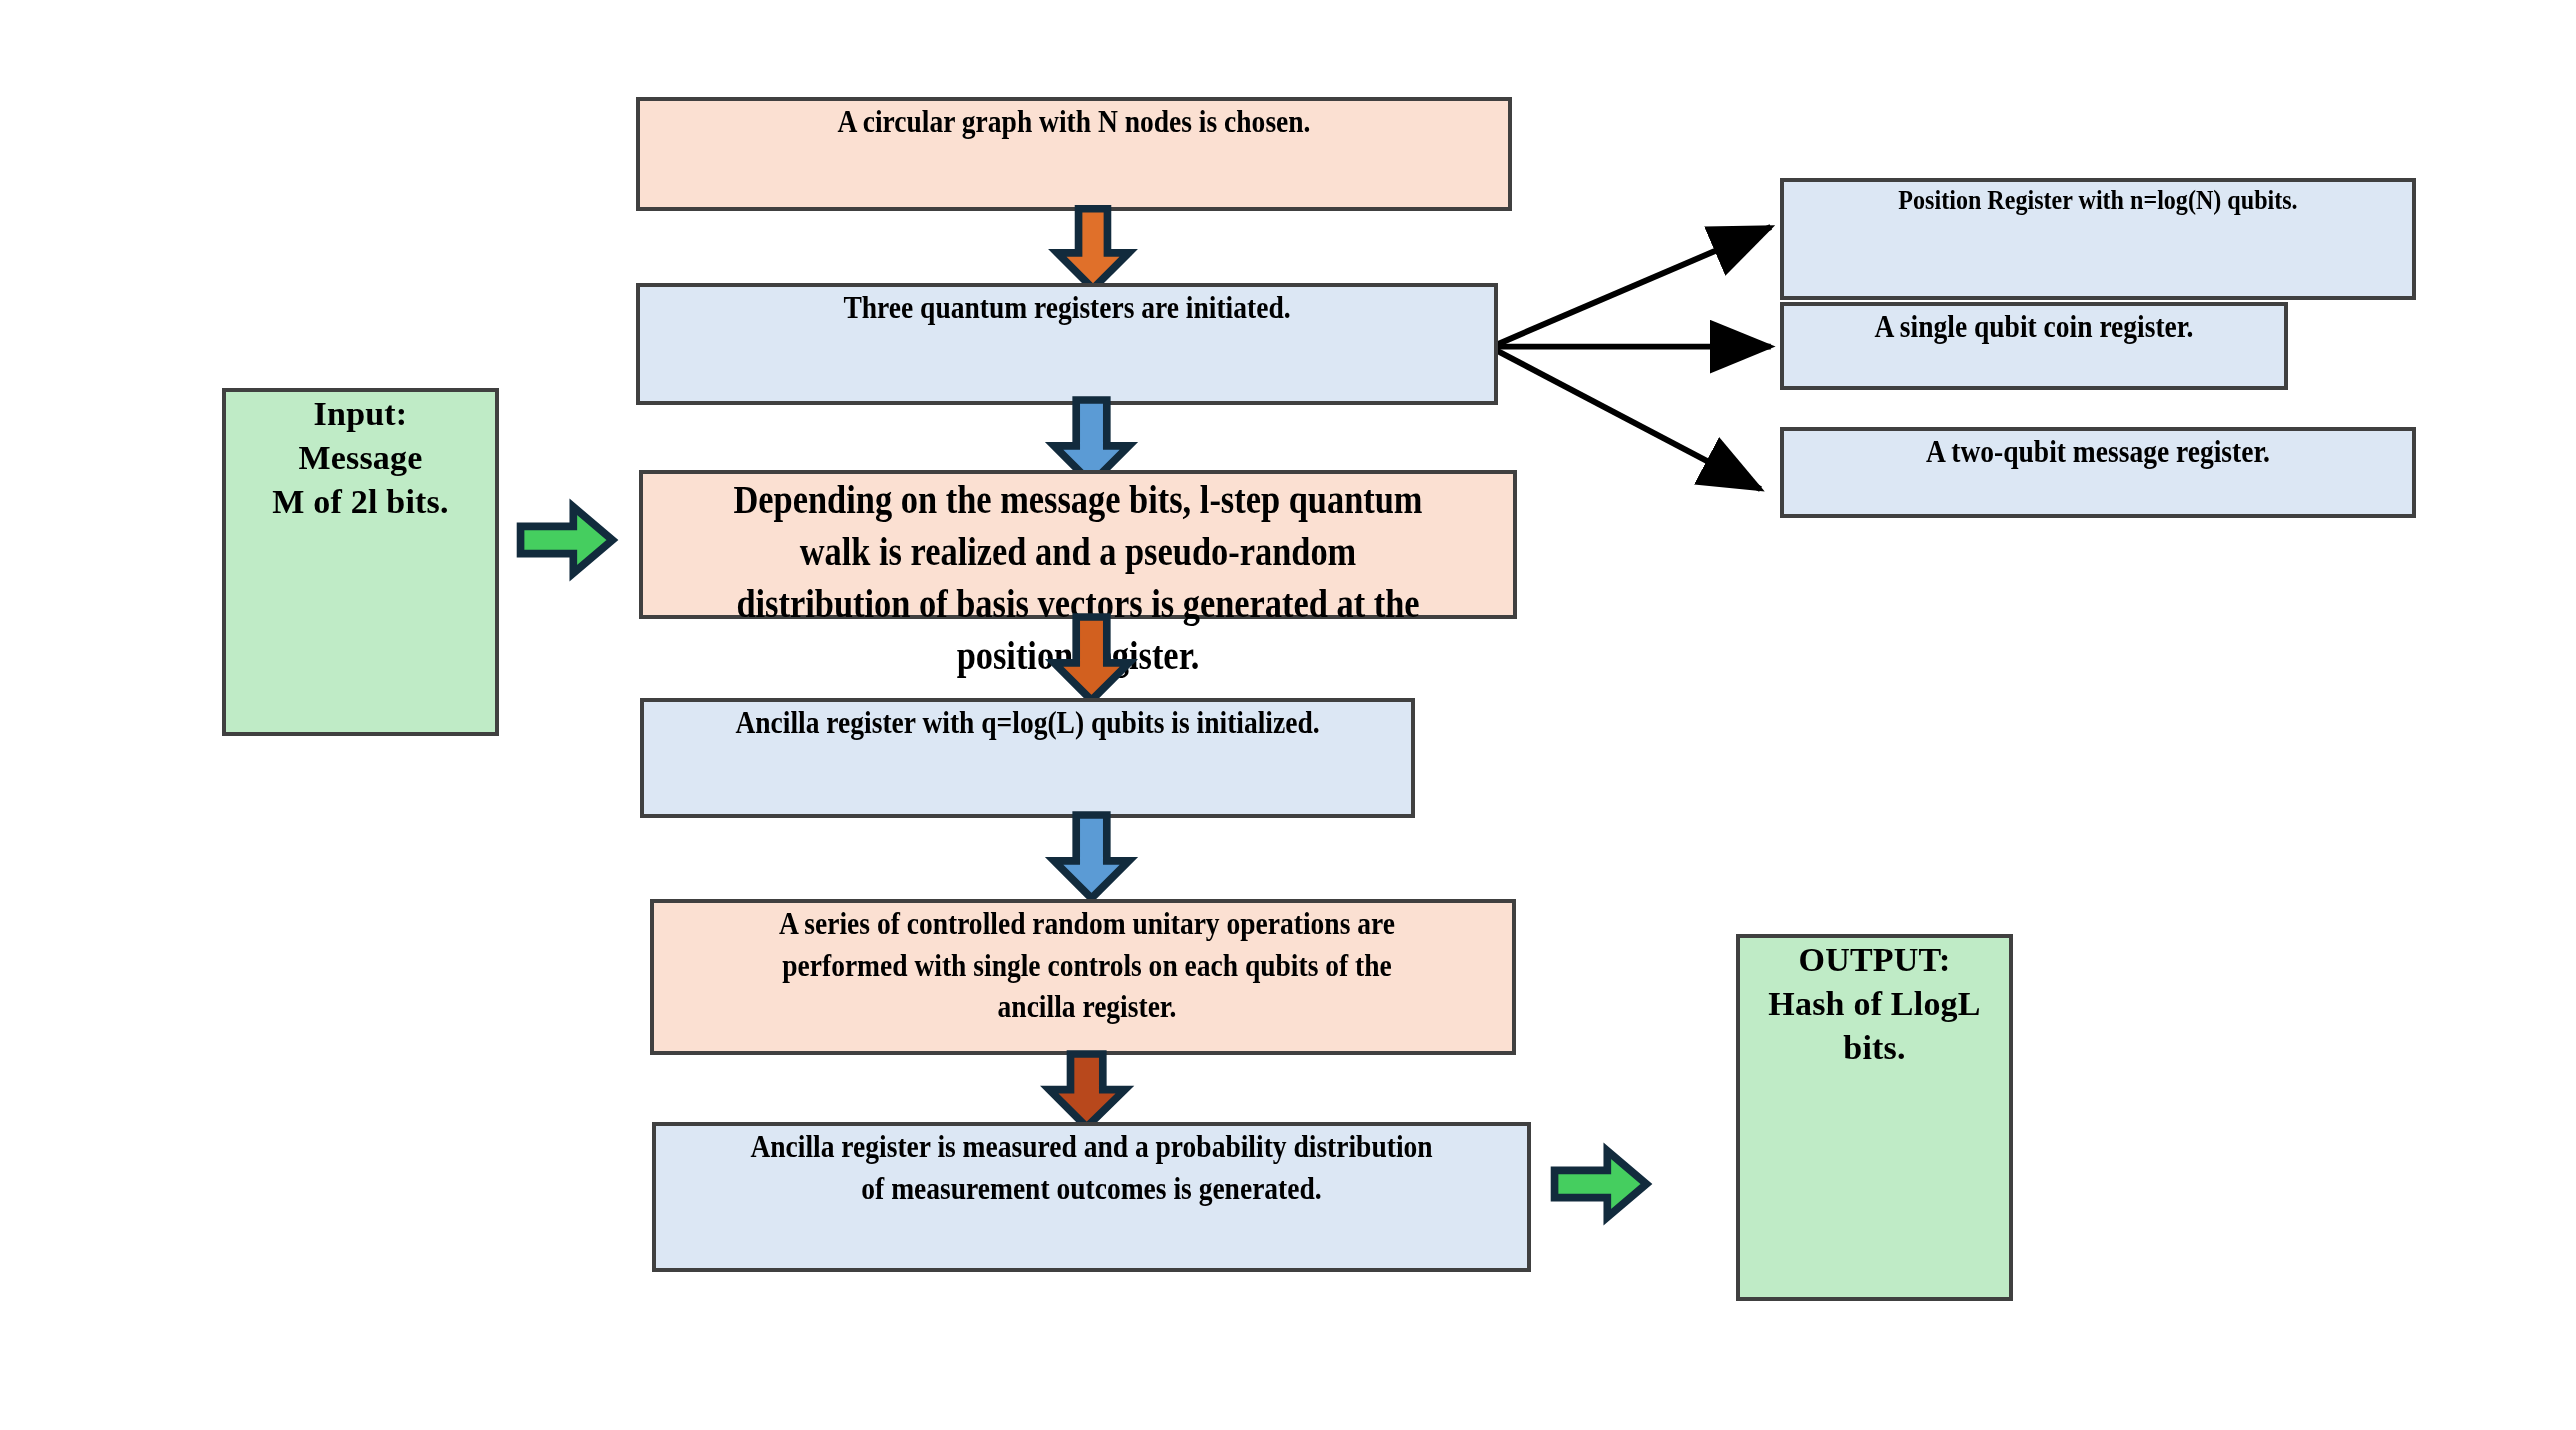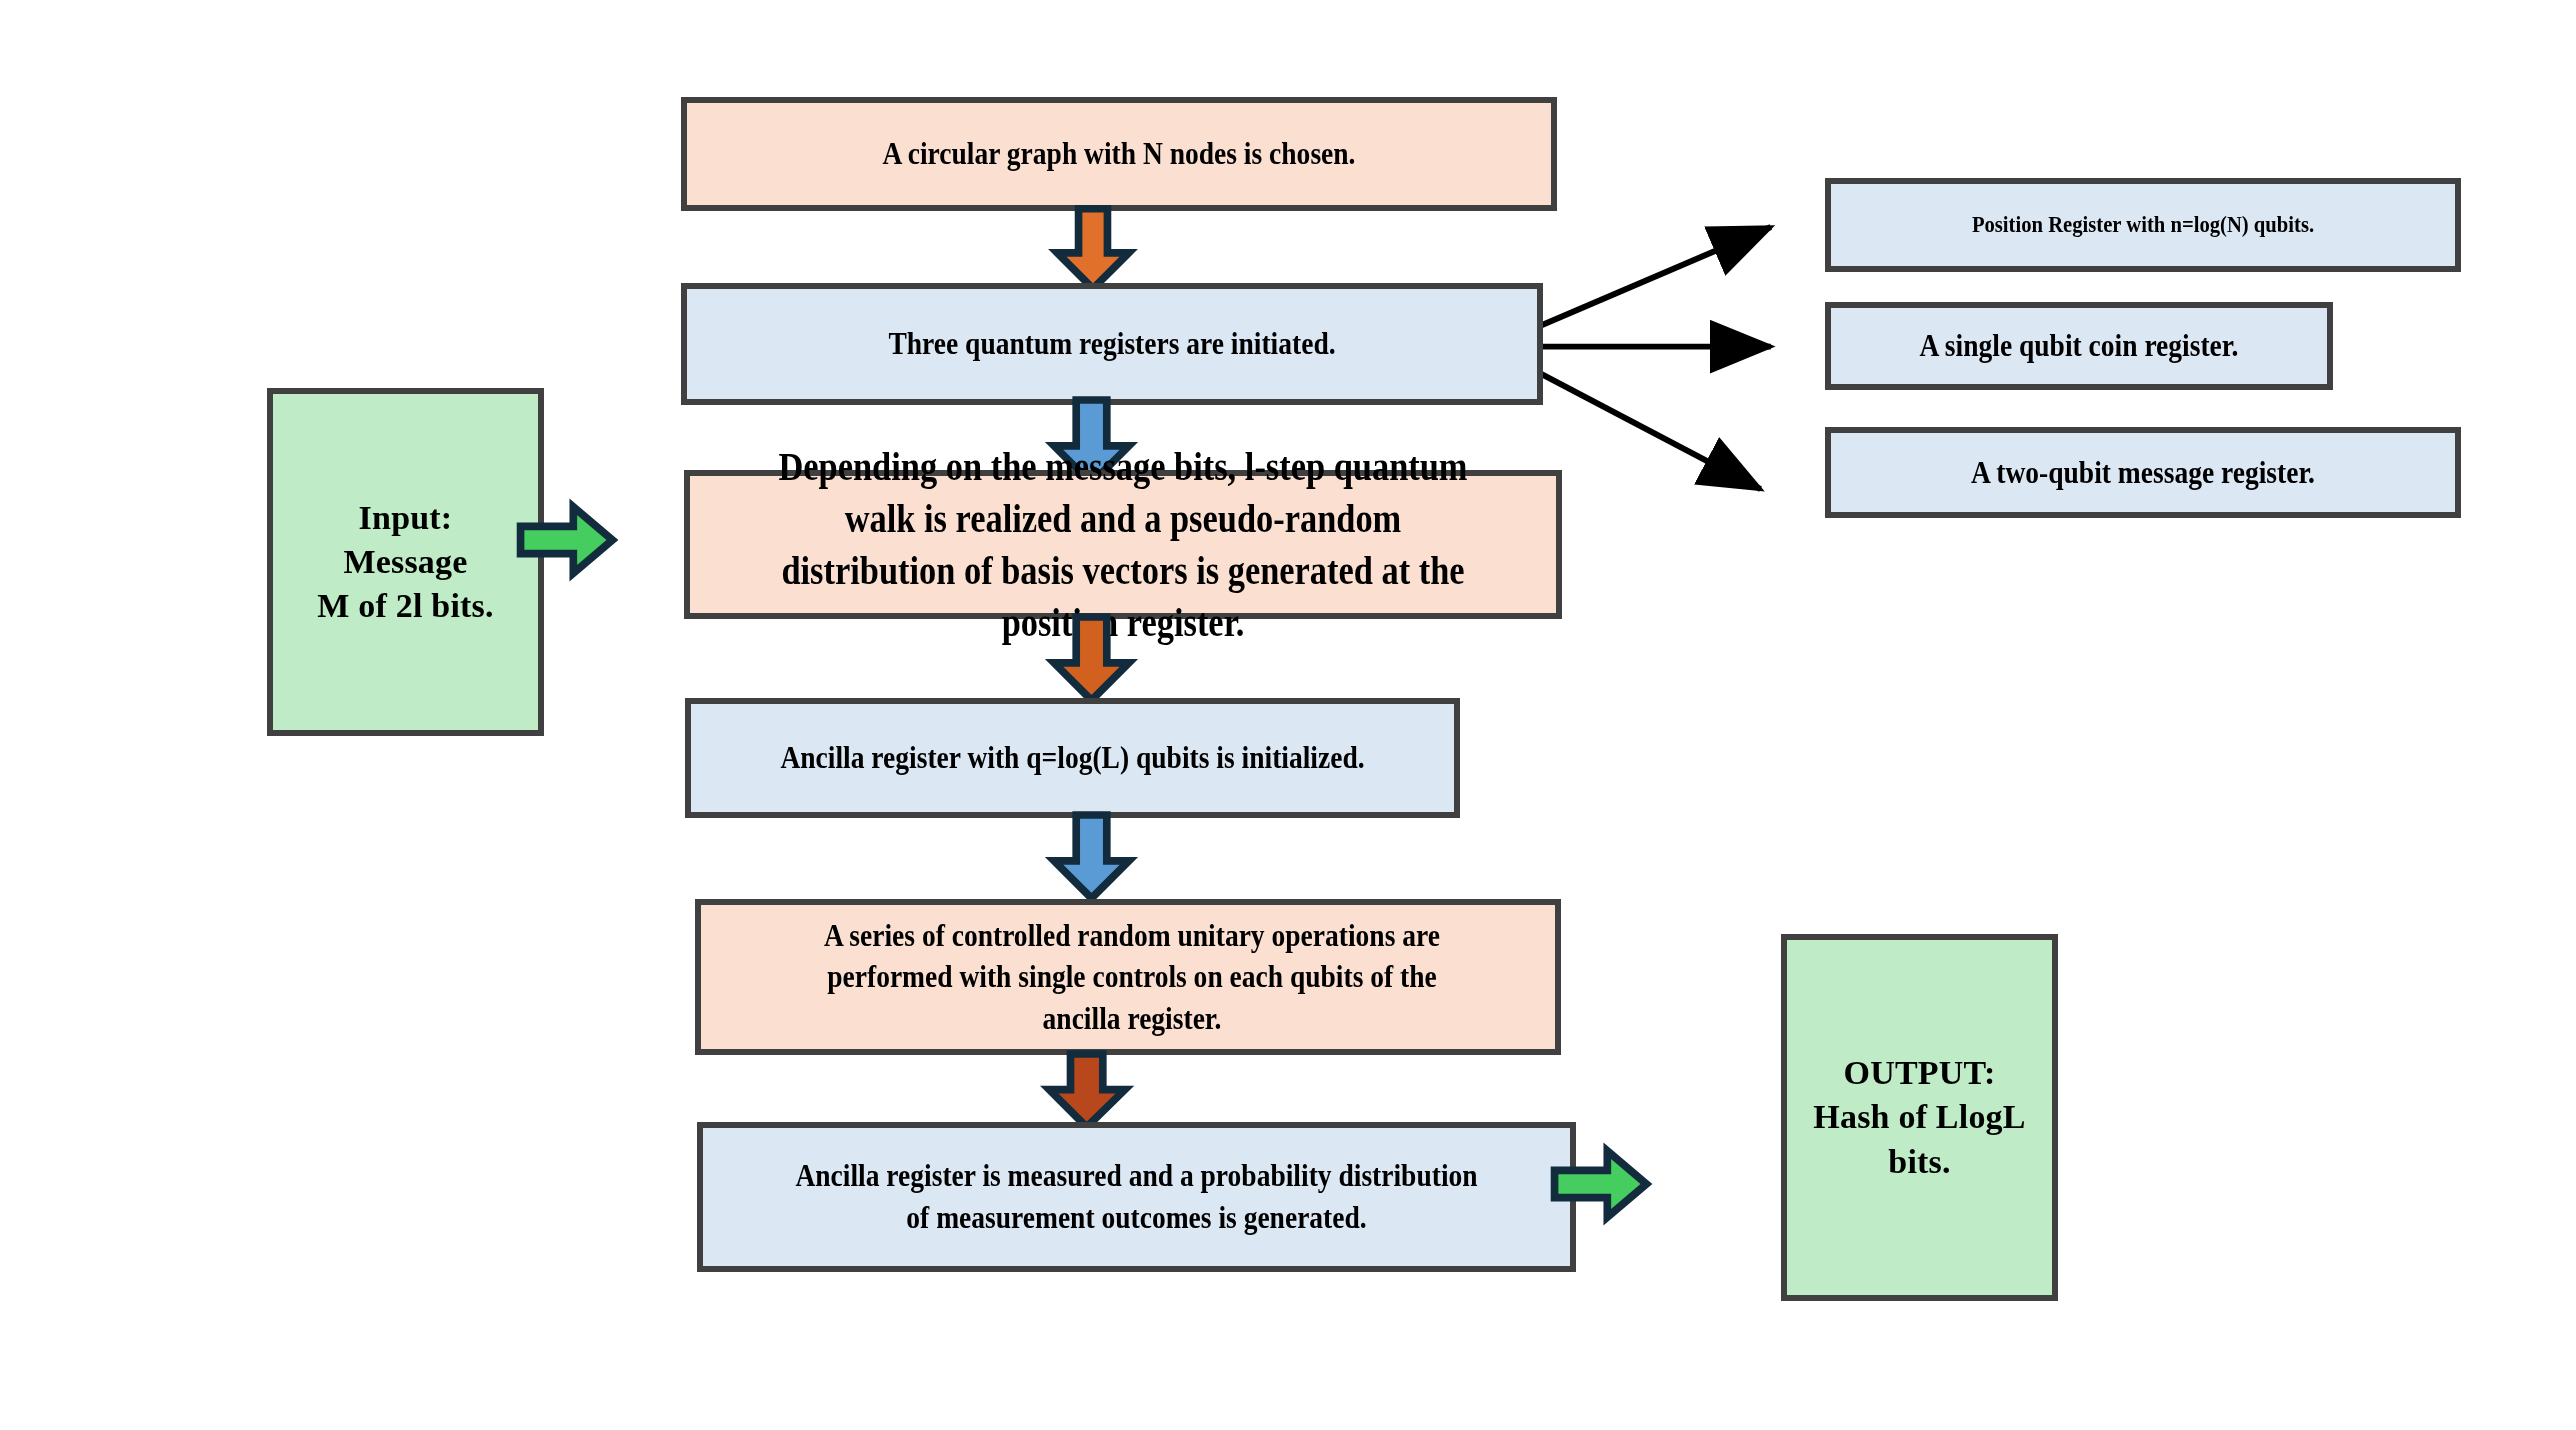--- a/index.html
+++ b/index.html
@@ -13,29 +13,28 @@
   #canvas {
     position: relative;
     width: 2576px;
     height: 1430px;
     background: #ffffff;
     overflow: hidden;
   }
   .node {
     position: absolute;
     box-sizing: border-box;
-    border: 6px solid #404040;
+    border: 4px solid #404040;
     display: flex;
-    align-items: center;
+    align-items: flex-start;
     justify-content: center;
     text-align: center;
     color: #000000;
     font-weight: bold;
     line-height: 1.30;
-    margin-left: 45px;
   }
   
   .node .txt {
     display: block;
     width: 100%;
     padding: 0 22px;
     transform: scaleX(0.84);
     transform-origin: center center;
     white-space: pre-line;
   }
@@ -153,21 +152,21 @@
   <div class="node wide proc-blue" style="left:652px; top:1122px; width:879px; height:150px; font-size:32px;">
     <span class="txt">Ancilla register is measured and a probability distribution of measurement outcomes is generated.</span>
   </div>
 
   <div class="arrow" style="left:1551px; top:1144px; width:99px; height:80px;">
     <svg width="99" height="80" viewBox="0 0 116 94">
       <polygon points="4,31 66,31 66,8 112,47 66,86 66,63 4,63" fill="#45CE5F" stroke="#122B3D" stroke-width="9" stroke-linejoin="miter"></polygon>
     </svg>
   </div>
 
-  <div class="node wide proc-blue" style="left:1780px; top:178px; width:636px; height:94px; font-size:24px;">
+  <div class="node wide proc-blue" style="left:1780px; top:178px; width:636px; height:122px; font-size:28px;">
     <span class="txt">Position Register with n=log(N) qubits.</span>
   </div>
 
   <div class="node wide proc-blue" style="left:1780px; top:302px; width:508px; height:88px; font-size:32px;">
     <span class="txt">A single qubit coin register.</span>
   </div>
 
   <div class="node wide proc-blue" style="left:1780px; top:427px; width:636px; height:91px; font-size:32px;">
     <span class="txt">A two-qubit message register.</span>
   </div>

